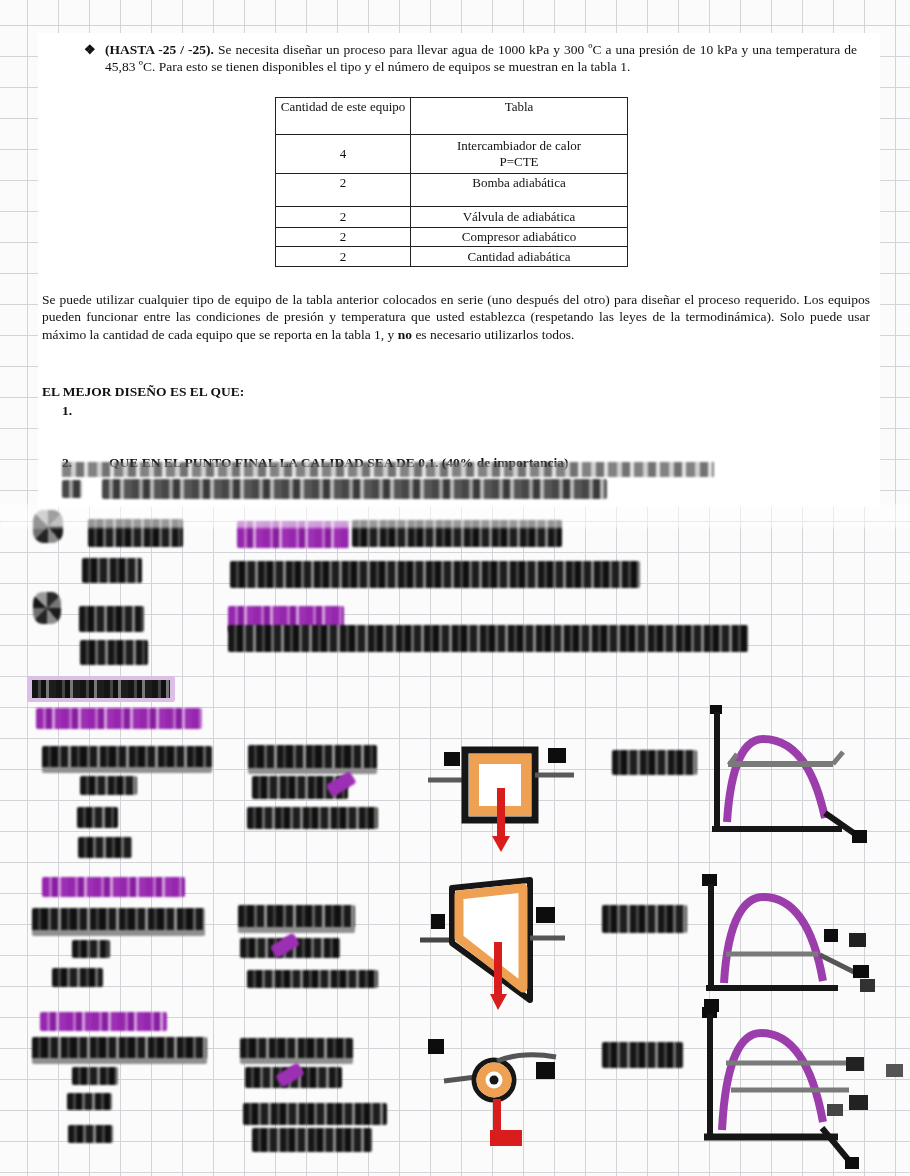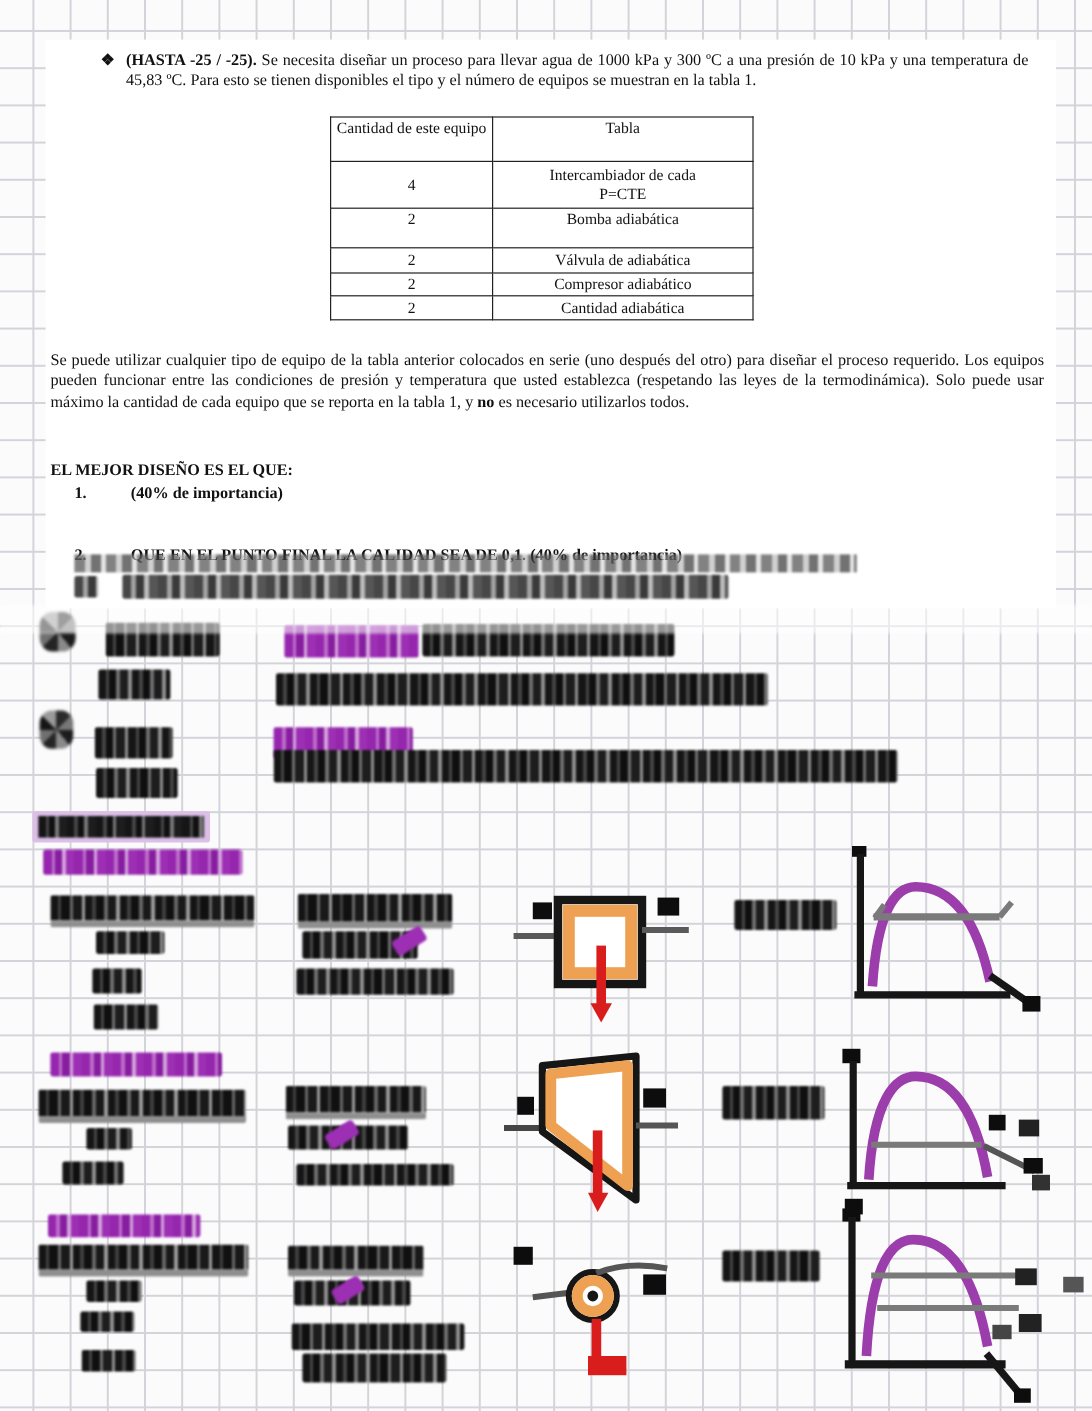--- a/index.html
+++ b/index.html
@@ -77,21 +77,21 @@
   <table class="eq">
     <thead>
       <tr>
         <th>Cantidad de este equipo</th>
         <th>Tabla</th>
       </tr>
     </thead>
     <tbody>
         <tr>
           <td class="qty">4</td>
-          <td class="tipo">Intercambiador de cada
+          <td class="tipo">Intercambiador de calor
 P=CTE</td>
         </tr>
         <tr>
           <td class="qty">2</td>
           <td class="tipo">Bomba adiabática</td>
         </tr>
         <tr>
           <td class="qty">2</td>
           <td class="tipo">Válvula de adiabática</td>
         </tr>
@@ -106,21 +106,20 @@
       </tbody>
   </table>
 </div>
 
 <div class="body-par"><span>Se puede utilizar cualquier tipo de equipo de la tabla anterior colocados en serie (uno después del otro) para diseñar el proceso requerido. Los equipos pueden funcionar entre las condiciones de presión y temperatura que usted establezca (respetando las leyes de la termodinámica).  Solo puede usar máximo la cantidad de cada equipo que se reporta en la tabla 1, y </span><span class="b">no</span><span> es necesario utilizarlos todos.</span></div>
 
 <div class="criteria-h">EL MEJOR DISEÑO ES EL QUE:</div>
 
 <div class="li li-2">
   <span class="num">1.</span>
-  <div class="txt">(40% de importancia)</div>
 </div>
 
 <div class="li li-partial">
   <span class="num">2.</span>
   <div class="txt">QUE EN EL PUNTO FINAL LA CALIDAD SEA DE 0,1. (40% de importancia)</div>
   <div class="pix-cover"></div>
 </div>
 
 <div class="abs" style="left:0;top:0;width:910px;height:1176px;">
     <div class="blob ink2" style="left: 62px; top: 480px; width: 20px; height: 18px;"></div>

